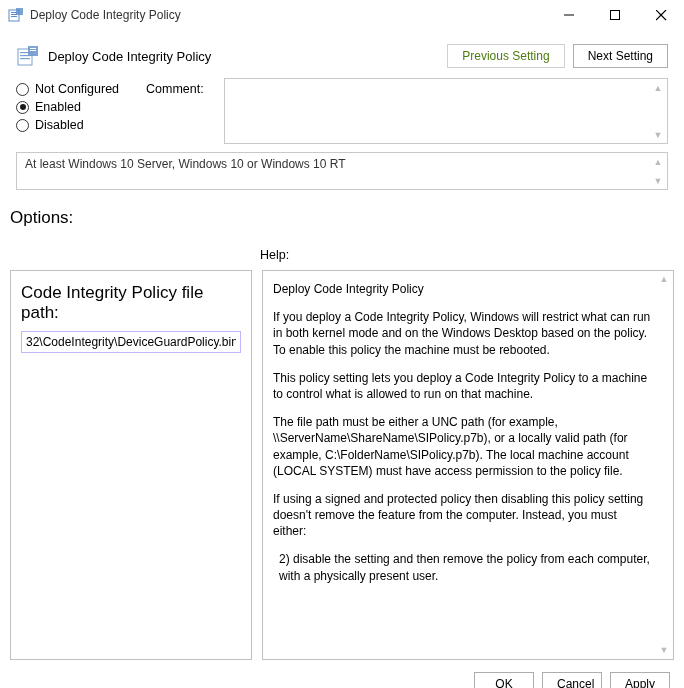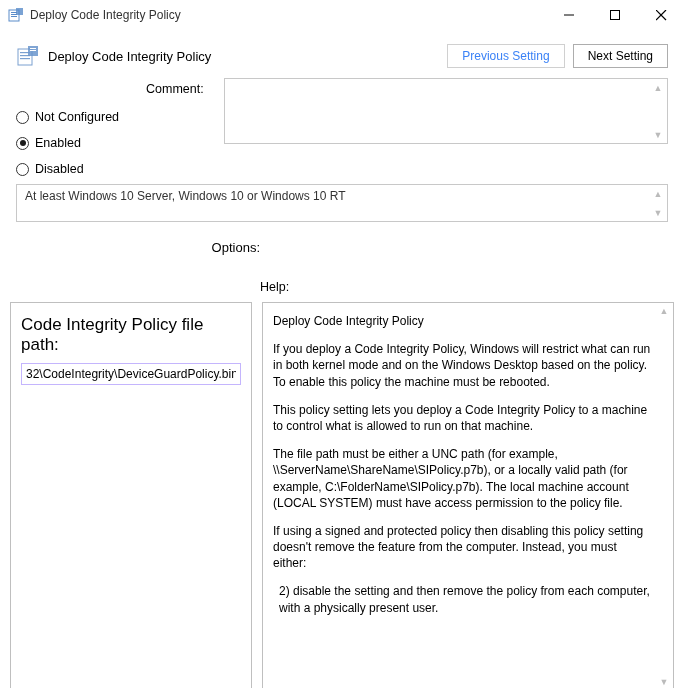--- a/index.html
+++ b/index.html
@@ -55,32 +55,32 @@
     font-family: inherit;
     font-size: 12px;
     background: #fff;
     border: 1px solid #adadad;
     padding: 4px 14px;
     cursor: pointer;
     height: 24px;
     line-height: 14px;
   }
   button:disabled, .btn-disabled {
-    color: #3b82f6;
+    color: #4d7c0f;
     border-color: #d0d0d0;
     cursor: default;
   }
   .section-top {
     display: flex;
     padding: 0 16px 8px 16px;
   }
   .radio-col {
     width: 130px;
     padding-top: 4px;
-    display: flex; flex-direction: column; gap: 12px; margin-top: 28px;
+    display: flex; flex-direction: column; gap: 4px;
   }
   .radio-item {
     display: flex; align-items: center; gap: 6px;
     font-size: 12.5px;
   }
   .radio {
     width: 13px; height: 13px;
     border: 1px solid #333; border-radius: 50%;
     display: inline-flex; align-items: center; justify-content: center;
     background: #fff;
@@ -133,21 +133,21 @@
     width: 208px;
     text-align: right;
     padding-right: 8px;
     padding-top: 6px;
     font-size: 12.5px;
   }
   .section-labels {
     display: flex;
     padding: 8px 16px 8px 10px;
   }
-  .options-label { width: 250px; font-size: 13px; text-align: right; }
+  .options-label { width: 250px; font-size: 17px; }
   .help-label { font-size: 12.5px; margin-top: 40px; }
   .panels {
     display: flex;
     padding: 0 10px 0 10px;
     gap: 10px;
     height: 390px;
   }
   .panel {
     border: 1px solid #bfbfbf;
     background: #fff;

